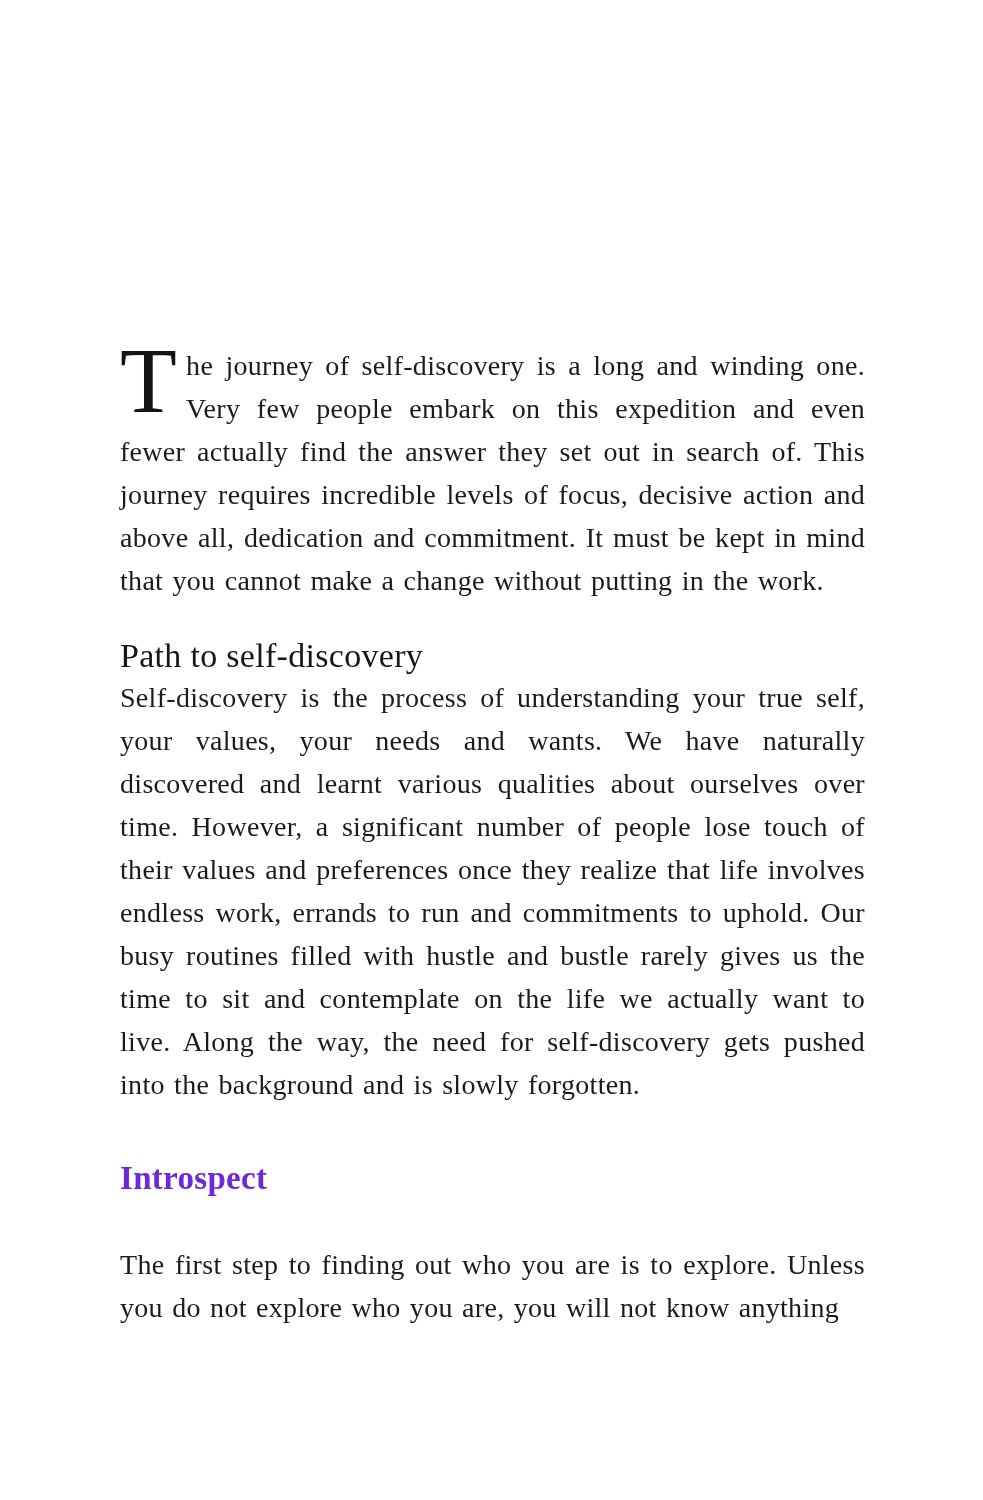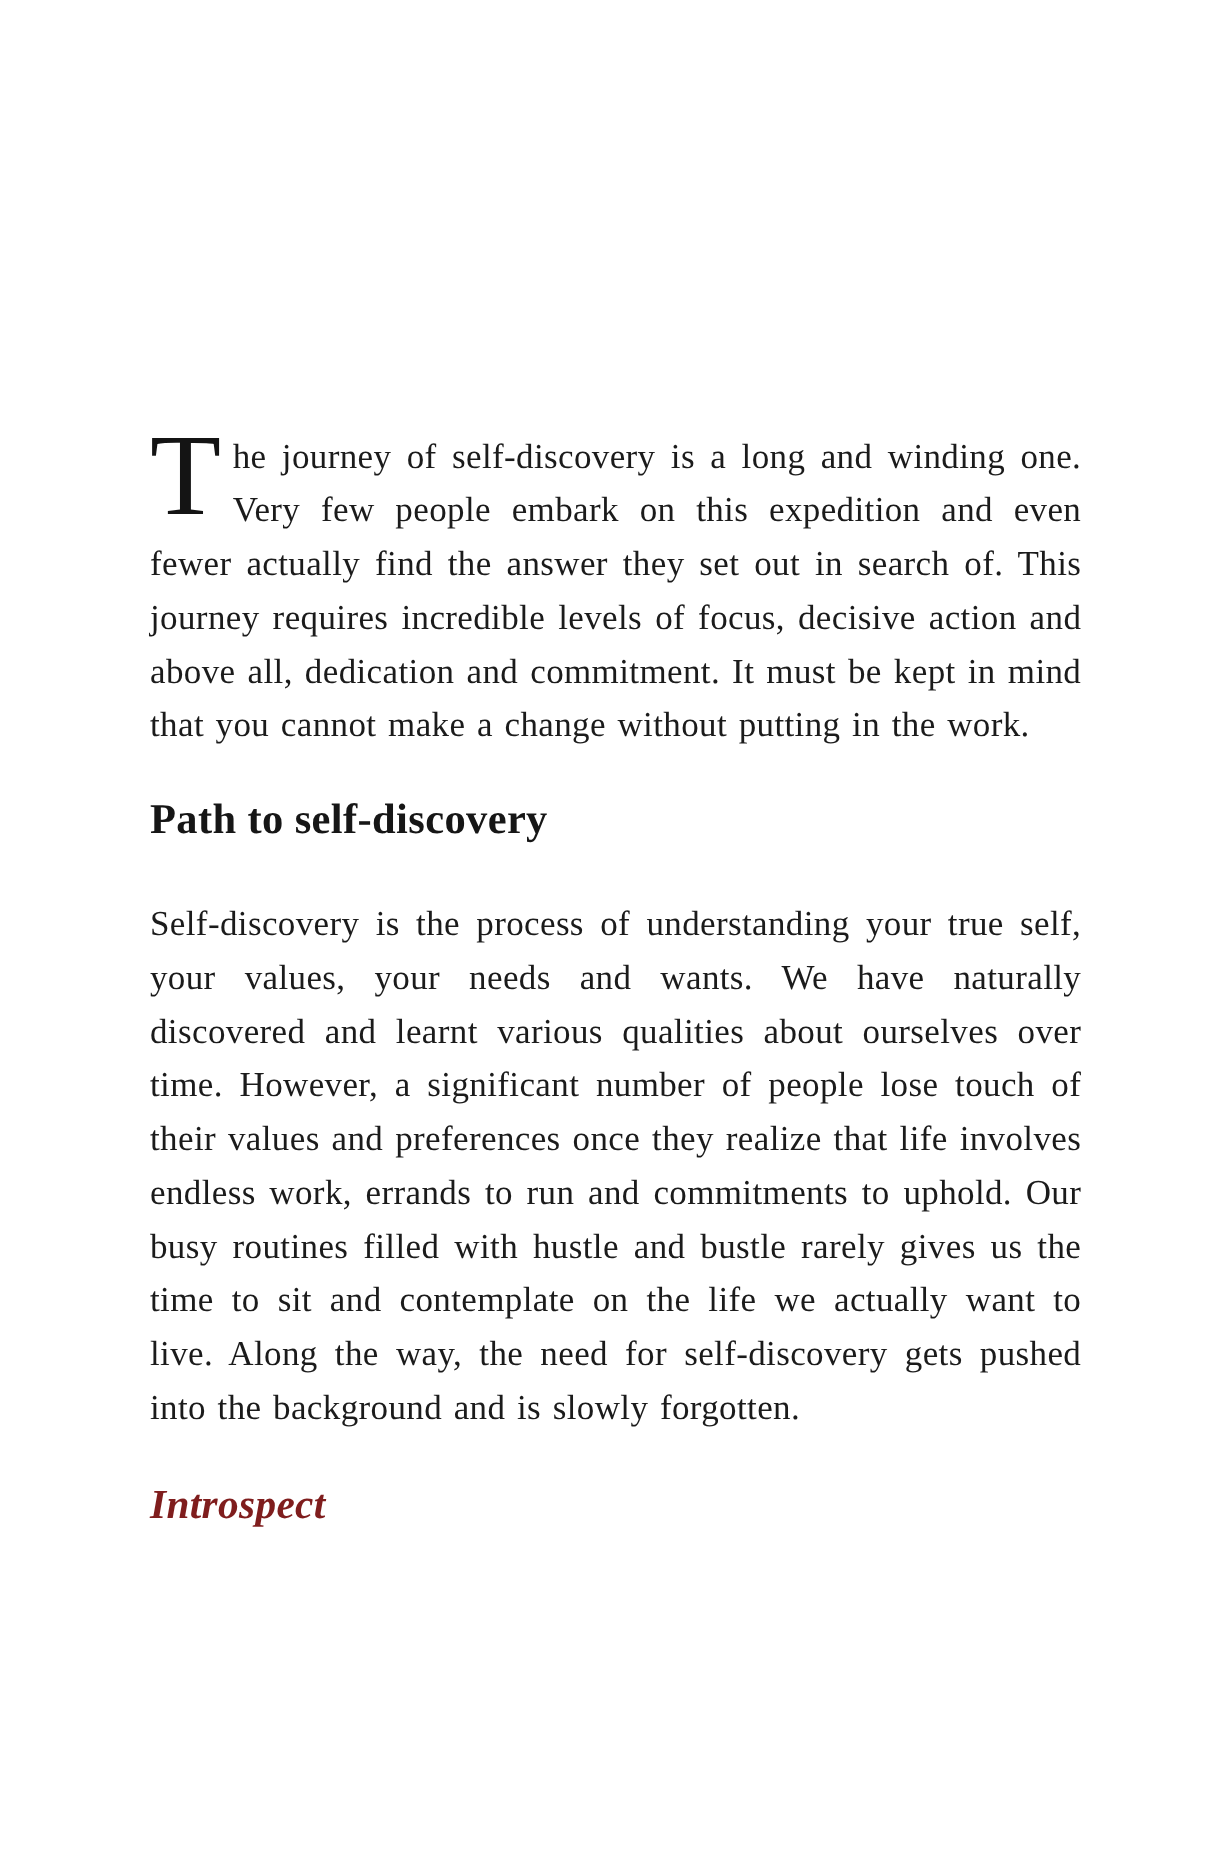--- a/index.html
+++ b/index.html
@@ -29,45 +29,44 @@
     float: left;
     font-size: 93px;
     line-height: 66px;
     margin-top: 4px;
     padding-right: 9px;
     color: #141414;
   }
   .section-heading {
     font-size: 34px;
     line-height: 41px;
-    font-weight: bold;
+    font-weight: normal;
     letter-spacing: 0.3px;
     color: #161616;
     margin-top: 33px;
-    margin-bottom: 42px;
   }
   .subsection-heading {
     font-size: 33px;
     line-height: 40px;
     font-weight: bold;
-    font-style: italic;
     letter-spacing: 0.3px;
-    color: #7f1d1d;
-    margin-top: 36px;
+    color: #6d28d9;
+    margin-top: 52px;
     margin-bottom: 45px;
   }
   .italic-lead { }
 </style>
 </head>
 <body>
 
 <div class="page">
 
   <p class="body-text"><span class="dropcap">T</span><span>he journey of self-discovery is a long and winding one. Very few people embark on this expedition and even fewer actually find the answer they set out in search of. This journey requires incredible levels of focus, decisive action and above all, dedication and commitment. It must be kept in mind that you cannot make a change without putting in the work.</span></p>
 
   <h2 class="section-heading">Path to self-discovery</h2>
 
   <p class="body-text"><span class="italic-lead">Self-discovery is the process of understanding your true self, your values, your needs and wants.</span><span> We have naturally discovered and learnt various qualities about ourselves over time. However, a significant number of people lose touch of their values and preferences once they realize that life involves endless work, errands to run and commitments to uphold. Our busy routines filled with hustle and bustle rarely gives us the time to sit and contemplate on the life we actually want to live. Along the way, the need for self-discovery gets pushed into the background and is slowly forgotten.</span></p>
 
   <h3 class="subsection-heading">Introspect</h3>
 
+  <p class="body-text">The first step to finding out who you are is to explore. Unless you do not explore who you are, you will not know anything</p>
 
 </div>
 
 </body></html>

